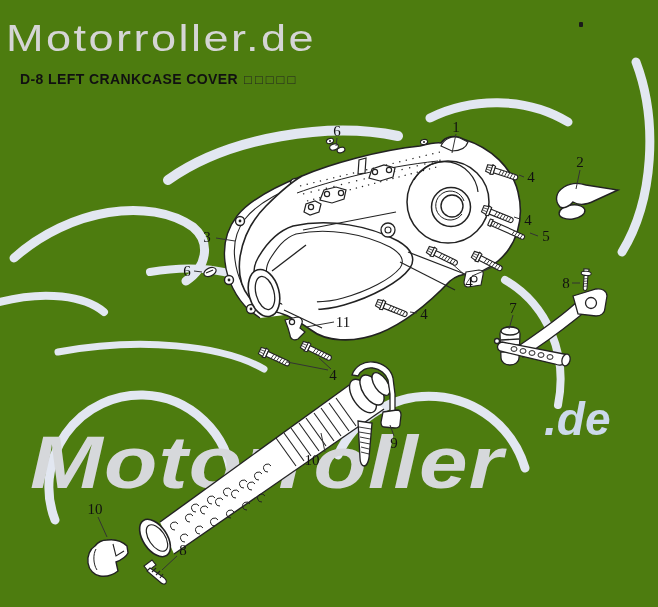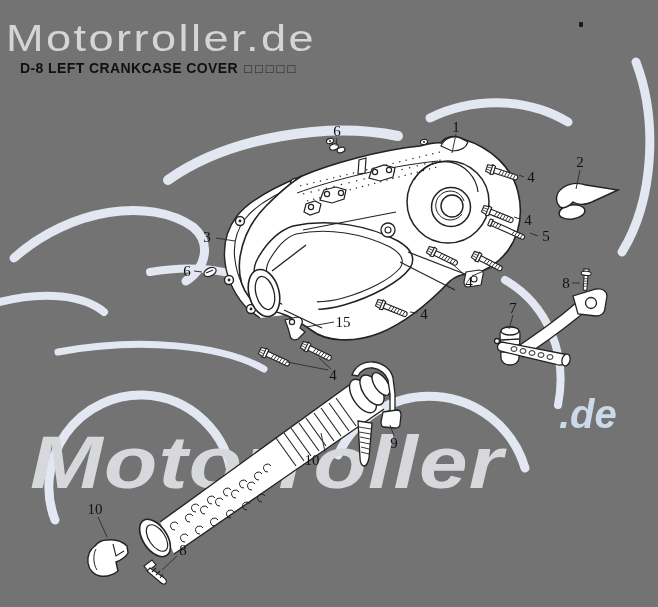--- a/index.html
+++ b/index.html
@@ -1,27 +1,27 @@
 <!DOCTYPE html>
 <html><head>
 <meta charset="utf-8">
 <style>
   html,body{margin:0;padding:0;background:#fff;}
-  .page{position:relative;width:658px;height:607px;background:#737373;overflow:hidden;
+  .page{position:relative;width:658px;height:607px;background:#4d7c0f;overflow:hidden;
         font-family:"Liberation Sans",sans-serif;}
   
   .wm-top{position:absolute;left:6px;top:18px;font-size:37px;color:#d5d5d5;
           letter-spacing:2px;transform:scaleX(1.22);transform-origin:0 0;white-space:nowrap;}
   .wm-bottom{position:absolute;left:30px;top:420px;font-size:74px;font-weight:bold;font-style:italic;
              color:#d6d8db;letter-spacing:1px;transform:scaleX(1.18);transform-origin:0 0;white-space:nowrap;}
-  .wm-de{position:absolute;left:559px;top:392px;font-size:40px;font-weight:bold;font-style:italic;
+  .wm-de{position:absolute;left:544px;top:392px;font-size:46px;font-weight:bold;font-style:italic;
          color:#ccd9eb;white-space:nowrap;}
   
   .title{position:absolute;left:277px;top:15px;font-size:14px;color:#1a1a1a;letter-spacing:.2px;}
-  .heading{position:absolute;left:20px;top:60px;font-size:14px;font-weight:bold;color:#111;letter-spacing:.4px;}
+  .heading{position:absolute;left:20px;top:71px;font-size:14px;font-weight:bold;color:#111;letter-spacing:.4px;}
   .heading .boxes{font-weight:normal;margin-left:6px;letter-spacing:3px;font-size:13px;color:#222;}
   .page-dot{position:absolute;left:579px;top:22px;width:4px;height:5px;background:#1a1a1a;border-radius:1px;}
   
   svg.layer{position:absolute;left:0;top:0;}
   
   .co{position:absolute;transform:translate(-50%,-50%);font-family:"Liberation Serif","DejaVu Serif",serif;
       font-size:15px;color:#111;white-space:nowrap;}
 </style>
 </head>
 <body>
@@ -330,21 +330,21 @@
   <div class="co" style="left:456px;top:127px">1</div>
   <div class="co" style="left:580px;top:162px">2</div>
   <div class="co" style="left:207px;top:237px">3</div>
   <div class="co" style="left:531px;top:177px">4</div>
   <div class="co" style="left:528px;top:220px">4</div>
   <div class="co" style="left:546px;top:236px">5</div>
   <div class="co" style="left:469px;top:282px">4</div>
   <div class="co" style="left:566px;top:283px">8</div>
   <div class="co" style="left:513px;top:308px">7</div>
   <div class="co" style="left:424px;top:314px">4</div>
-  <div class="co" style="left:343px;top:322px">15</div>
+  <div class="co" style="left:343px;top:322px">11</div>
   <div class="co" style="left:333px;top:375px">4</div>
   <div class="co" style="left:394px;top:443px">9</div>
   <div class="co" style="left:312px;top:460px">10</div>
   <div class="co" style="left:95px;top:509px">10</div>
   <div class="co" style="left:183px;top:550px">8</div>
   <div class="co" style="left:337px;top:131px">6</div>
   <div class="co" style="left:187px;top:271px">6</div>
 
 </div>
 

